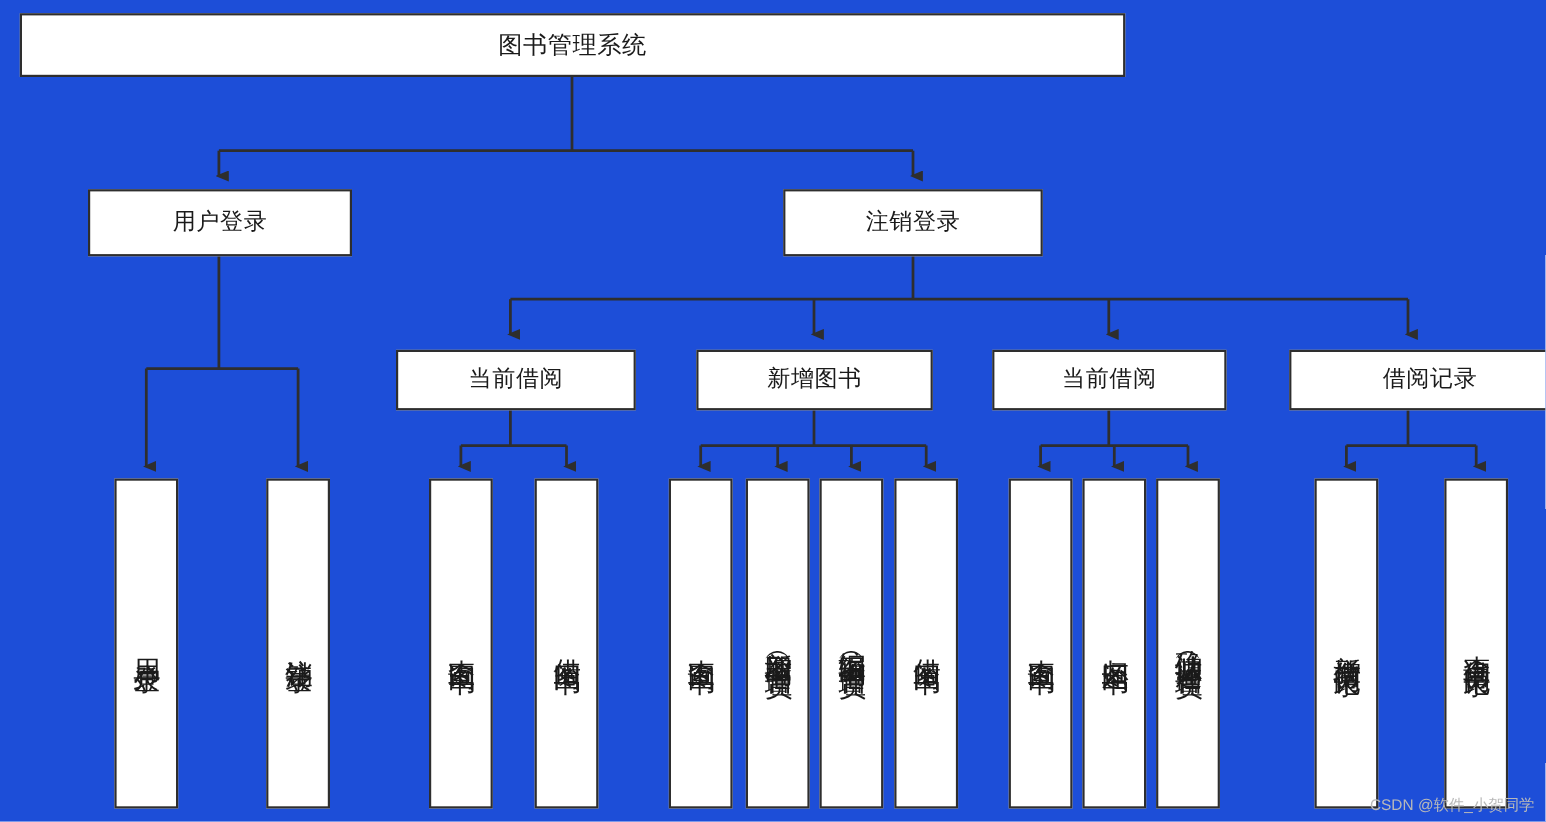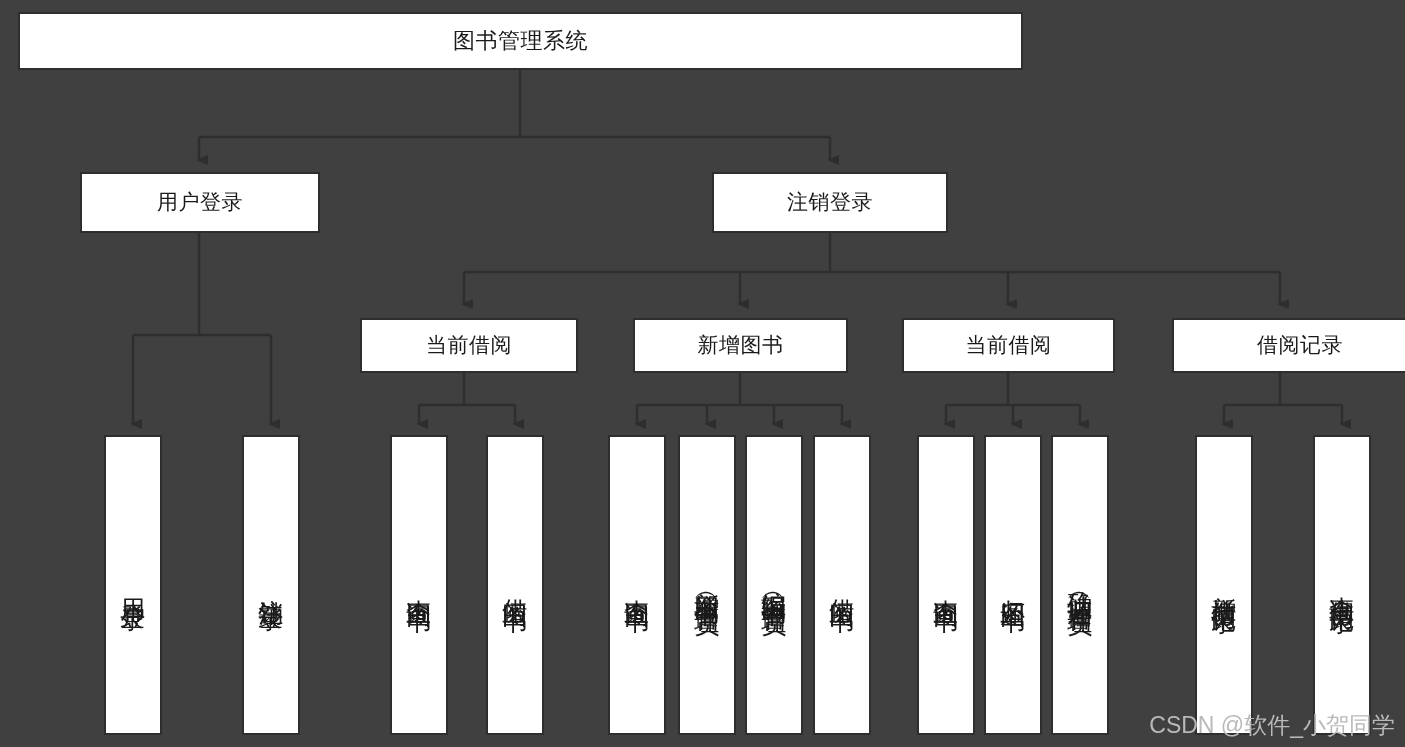--- a/index.html
+++ b/index.html
@@ -7,21 +7,21 @@
     padding: 0;
     background: #ffffff;
   }
   body {
     font-family: "Liberation Sans", "DejaVu Sans", sans-serif;
   }
   #canvas {
     position: relative;
     width: 1405px;
     height: 747px;
-    background: #404040;
+    background: #1d4ed8;
     overflow: hidden;
   }
   svg#edges {
     position: absolute;
     left: 0;
     top: 0;
     width: 1405px;
     height: 747px;
   }
   .node {
@@ -56,21 +56,21 @@
     text-orientation: upright;
     font-size: 25px;
     line-height: 1.06;
     letter-spacing: 3px;
     white-space: nowrap;
   }
   #watermark {
     position: absolute;
     right: 10px;
     bottom: 6px;
-    font-size: 23px;
+    font-size: 14px;
     color: #b9b9b9;
     z-index: 5;
     white-space: nowrap;
     font-family: "Liberation Sans", "DejaVu Sans", sans-serif;
   }
 </style>
 </head>
 <body>
 
 <div id="canvas">

